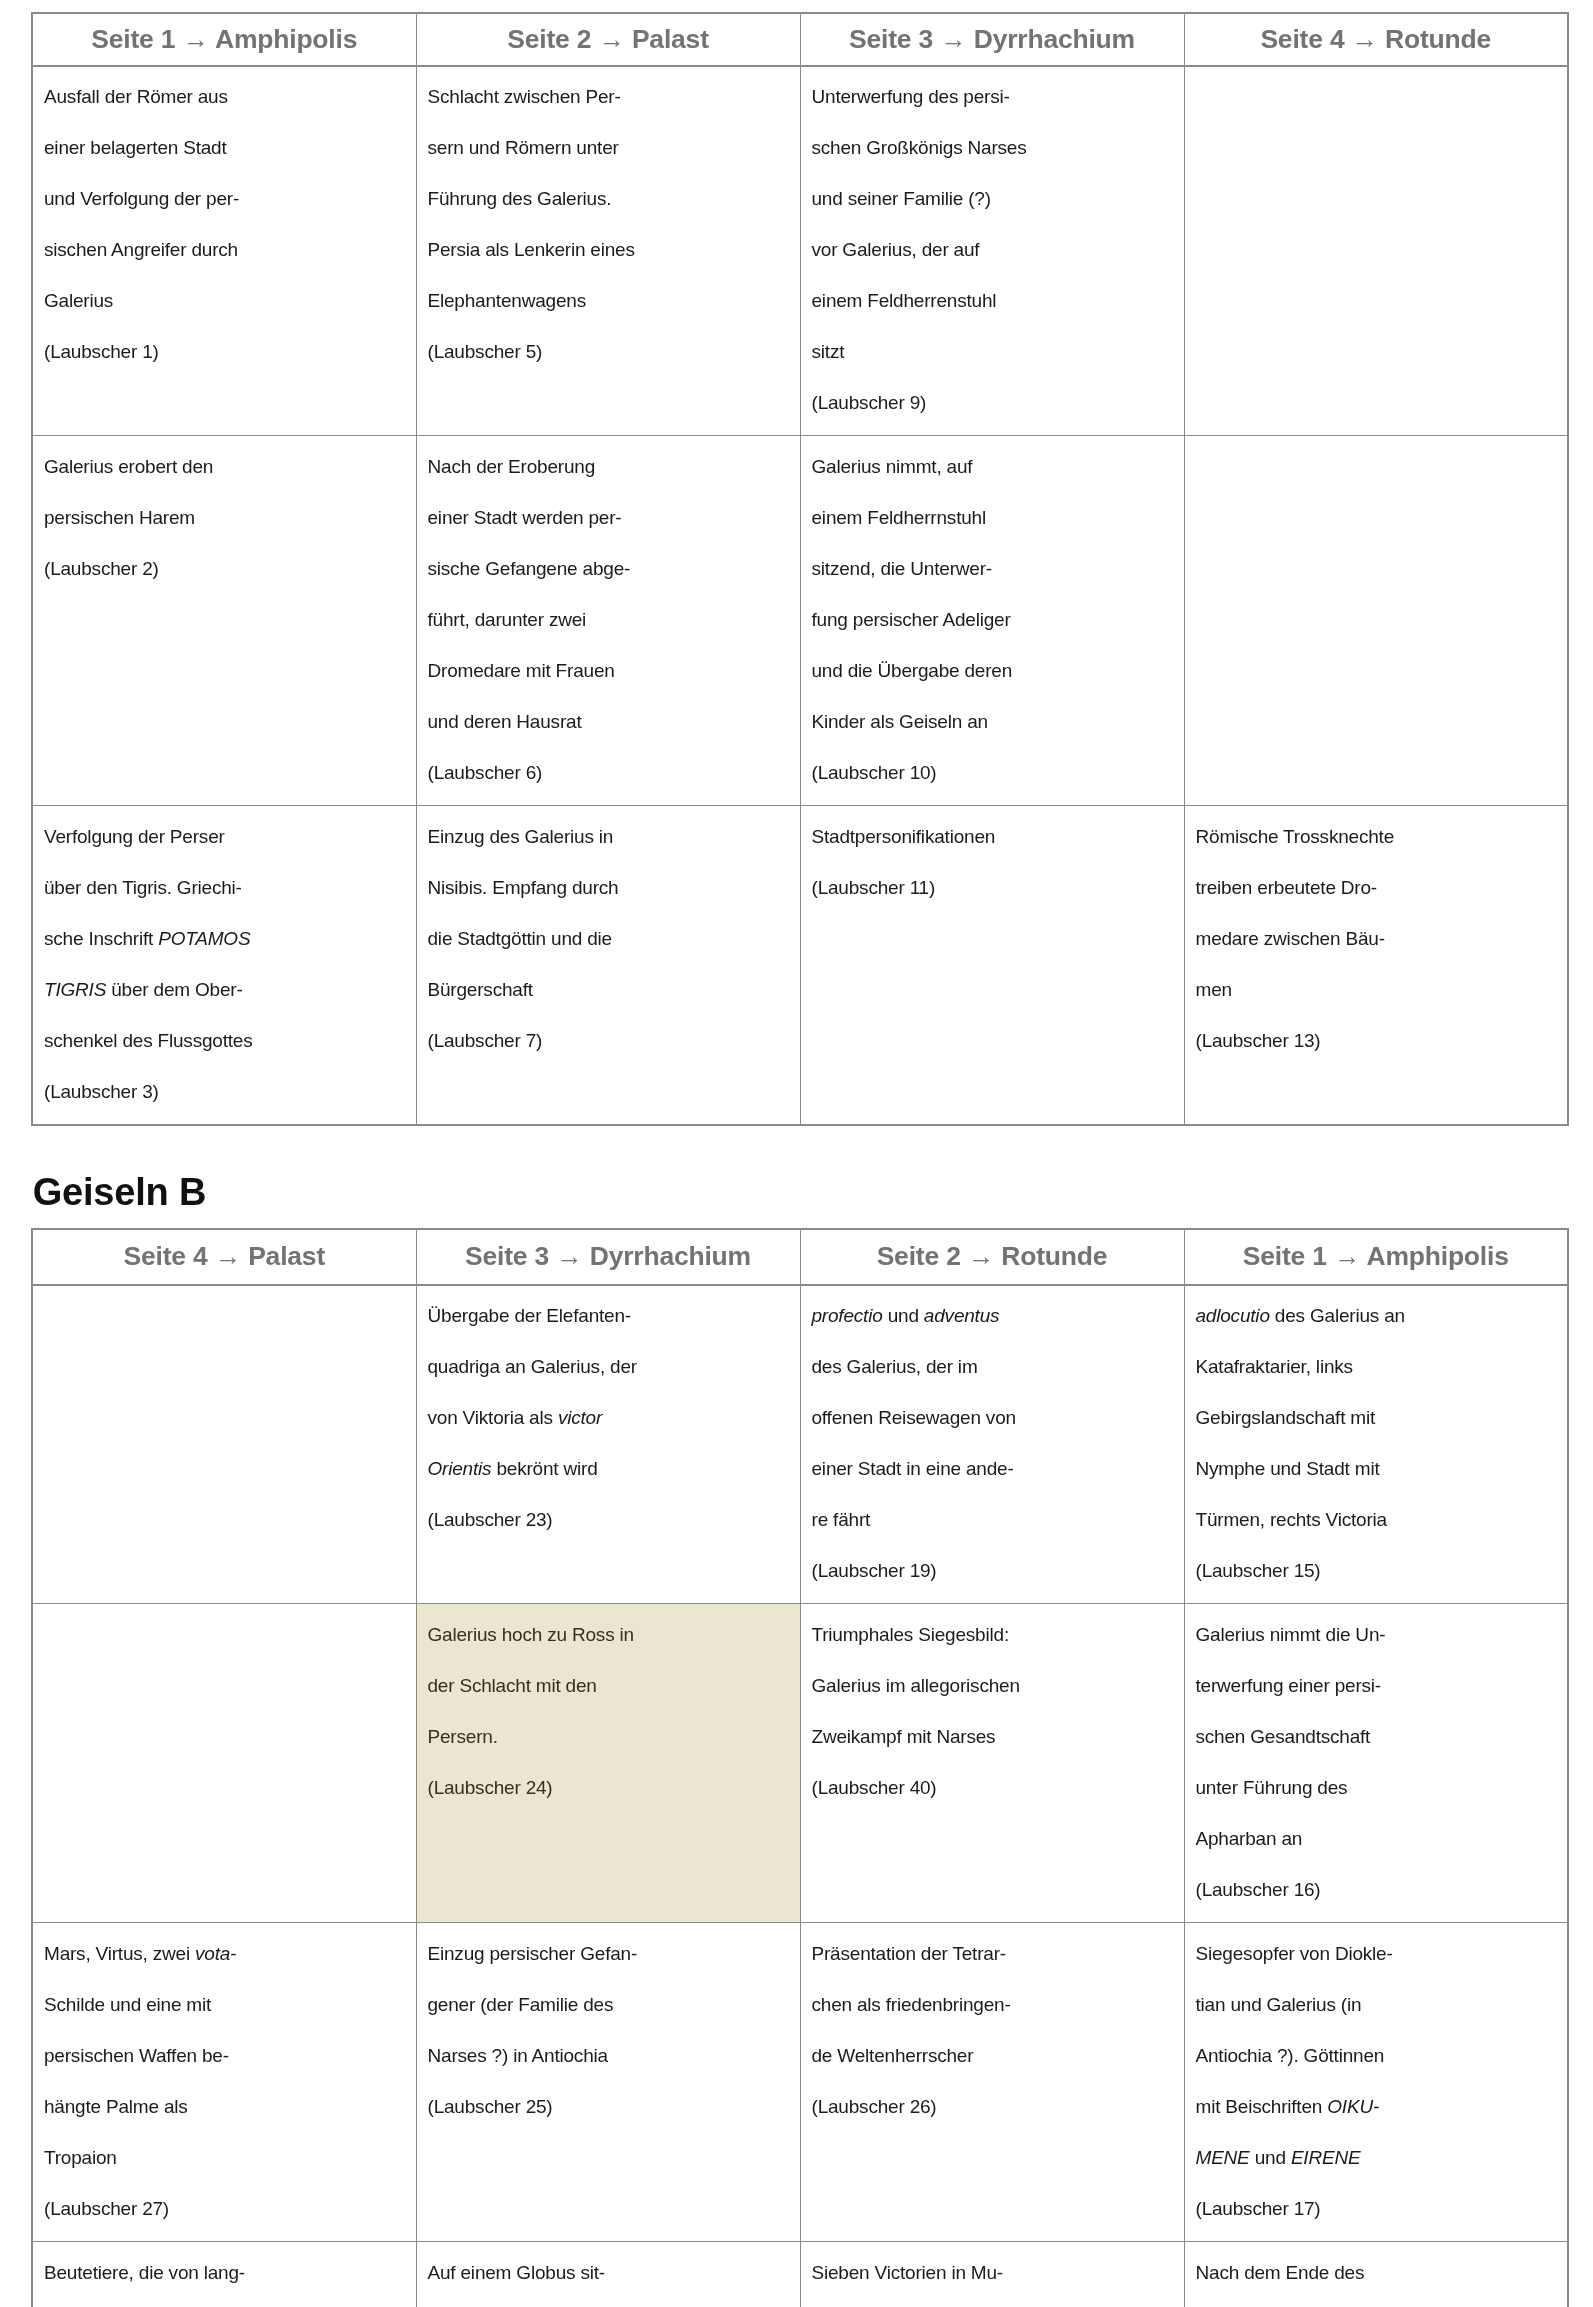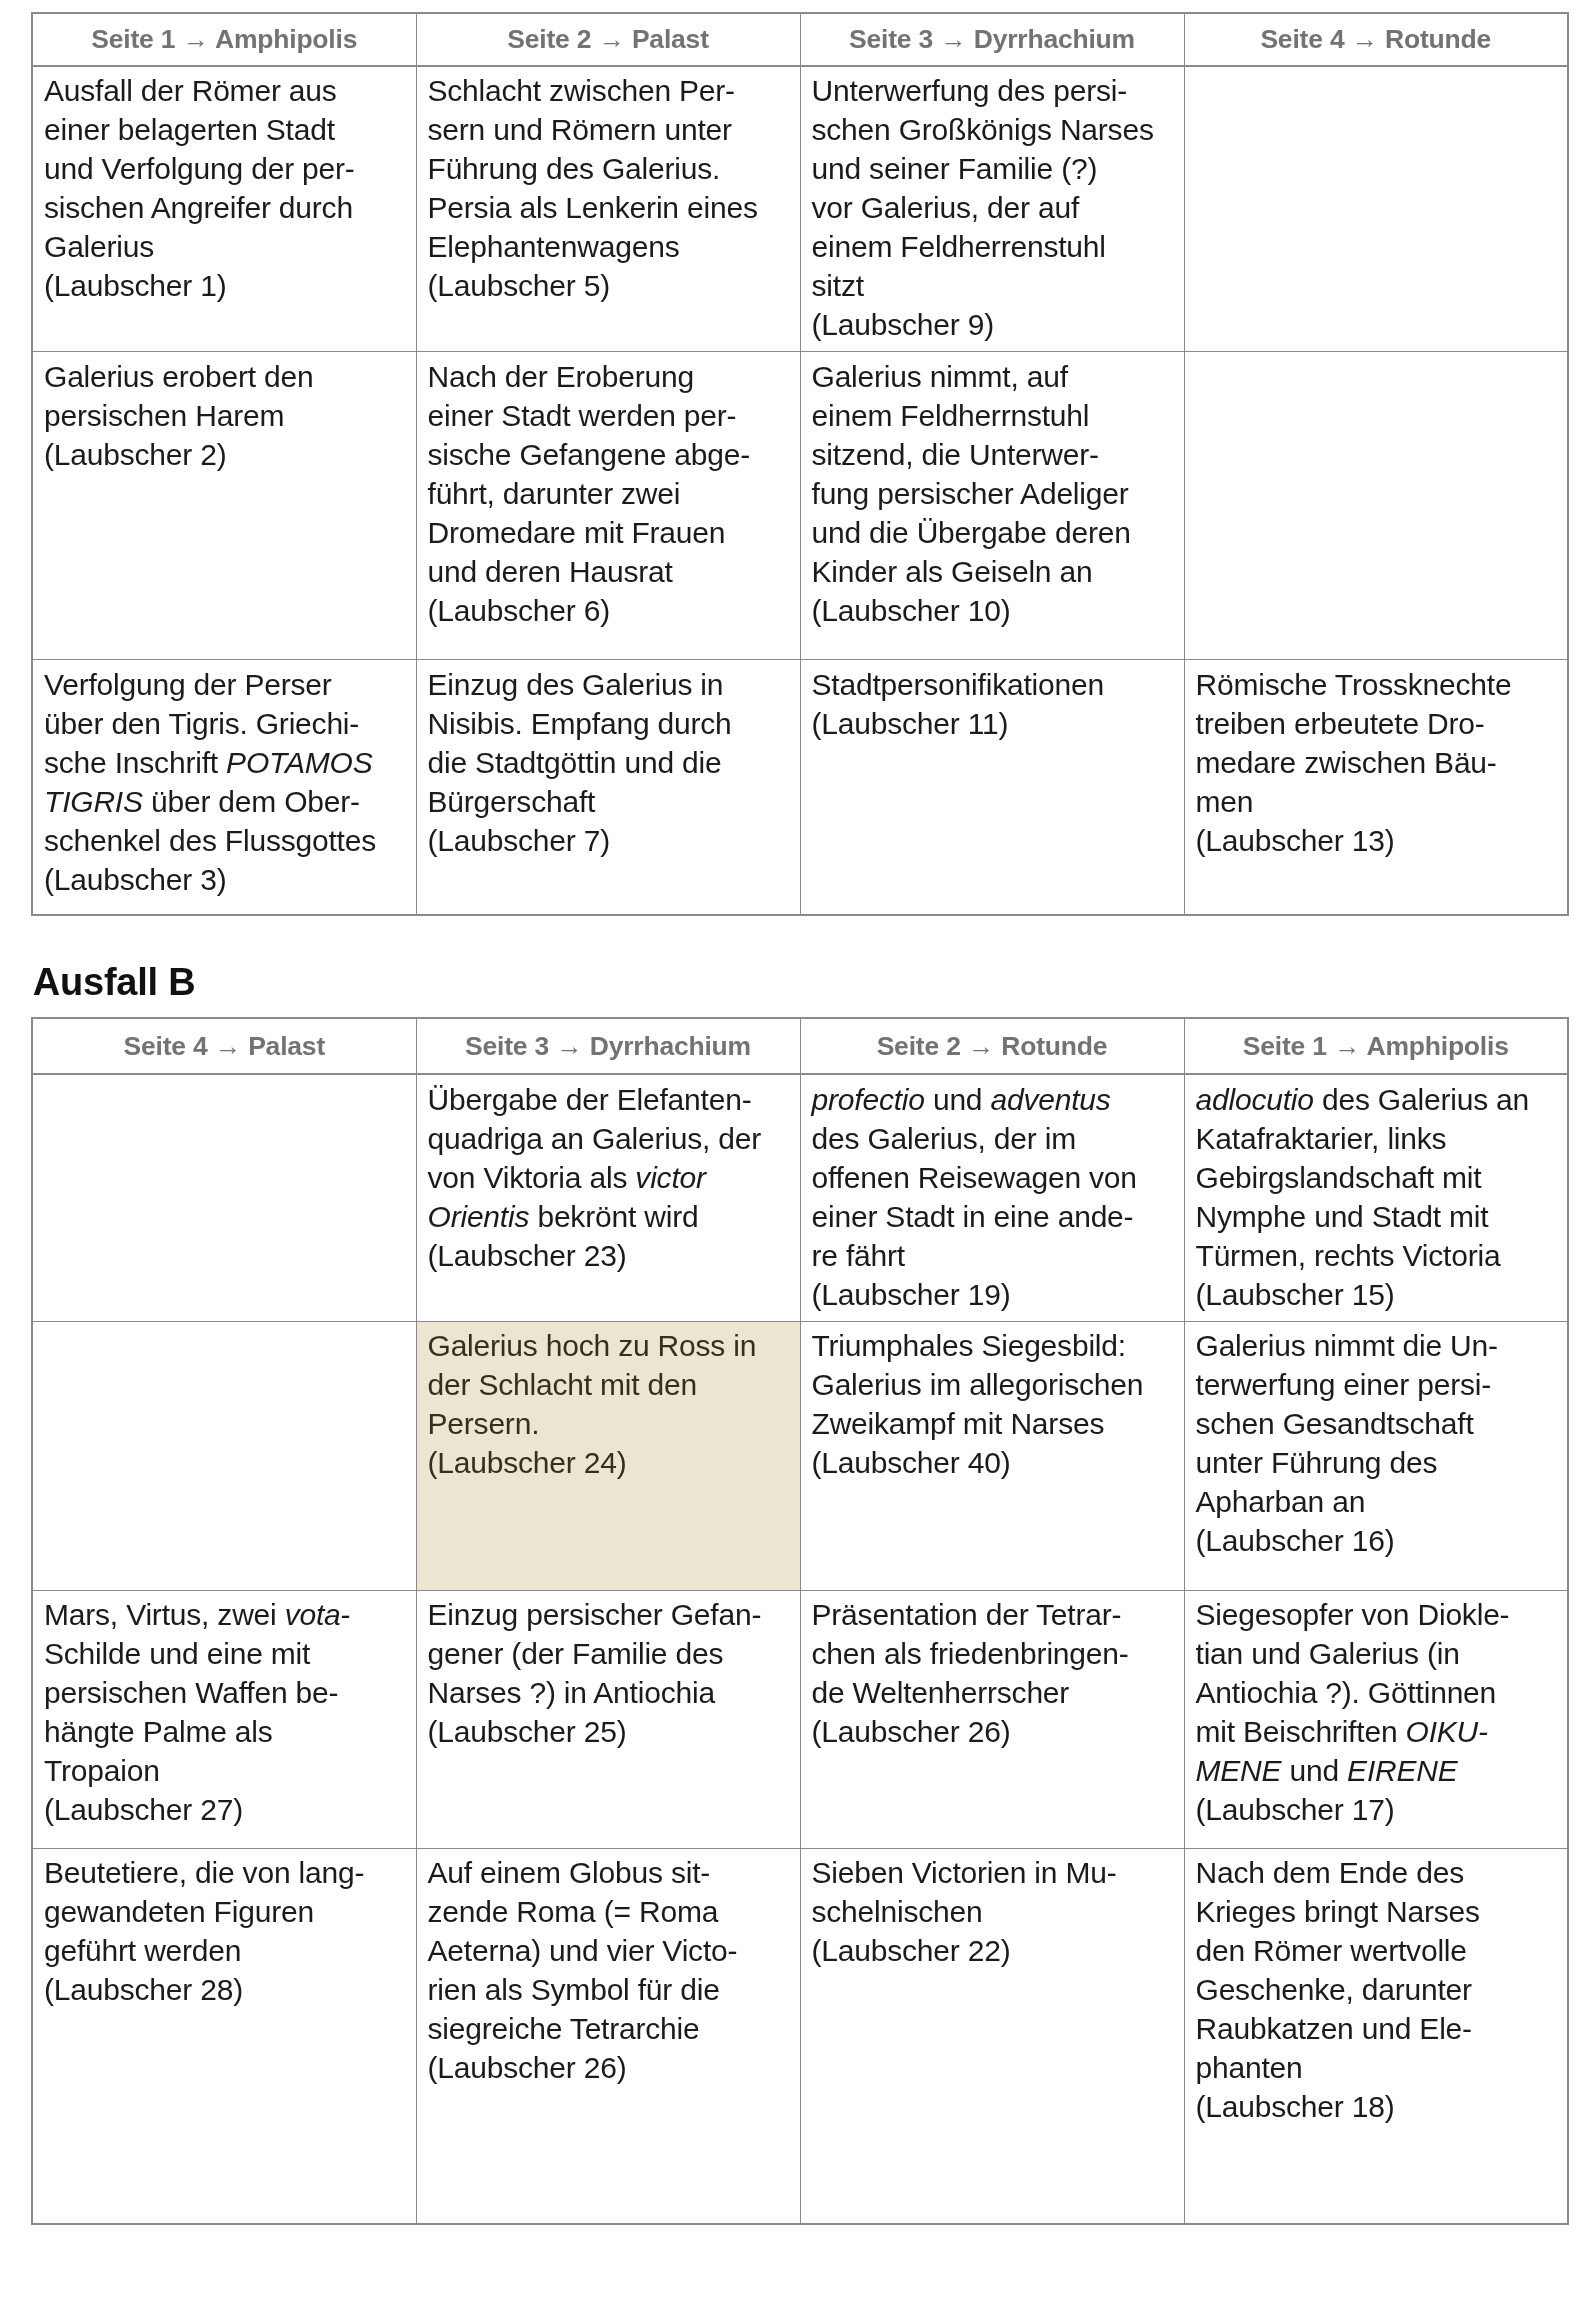--- a/index.html
+++ b/index.html
@@ -43,22 +43,22 @@
     font-size: 26.5px;
     font-weight: 700;
     letter-spacing: -0.2px;
     text-align: center;
     vertical-align: middle;
     padding: 3.3px 6.6px;
     border-bottom-width: 2.5px;
     color: #737373;
   }
   .cell {
-    font-size: 30px;
-    line-height: 39px;
+    font-size: 19px;
+    line-height: 51px;
     letter-spacing: -0.2px;
     white-space: pre-line;
     padding: 3.3px 10px 6.6px 10px;
   }
   td.hl {
     background: var(--highlight-bg, #eae6cf);
   }
   td.hl .cell {
     color: var(--highlight-text, #33301f);
   }
@@ -167,21 +167,21 @@
             <div class="cell">Römische Trossknechte
 treiben erbeutete Dro-
 medare zwischen Bäu-
 men
 (Laubscher 13)</div>
           </td>
       </tr>
     </tbody>
   </table>
 
-  <h2 class="section-title second">Ausfall B</h2>
+  <h2 class="section-title second">Geiseln B</h2>
 
   <table class="pfeiler">
     <colgroup>
         <col>
         <col>
         <col>
         <col>
       </colgroup>
     <thead>
       <tr style="height:56px">

